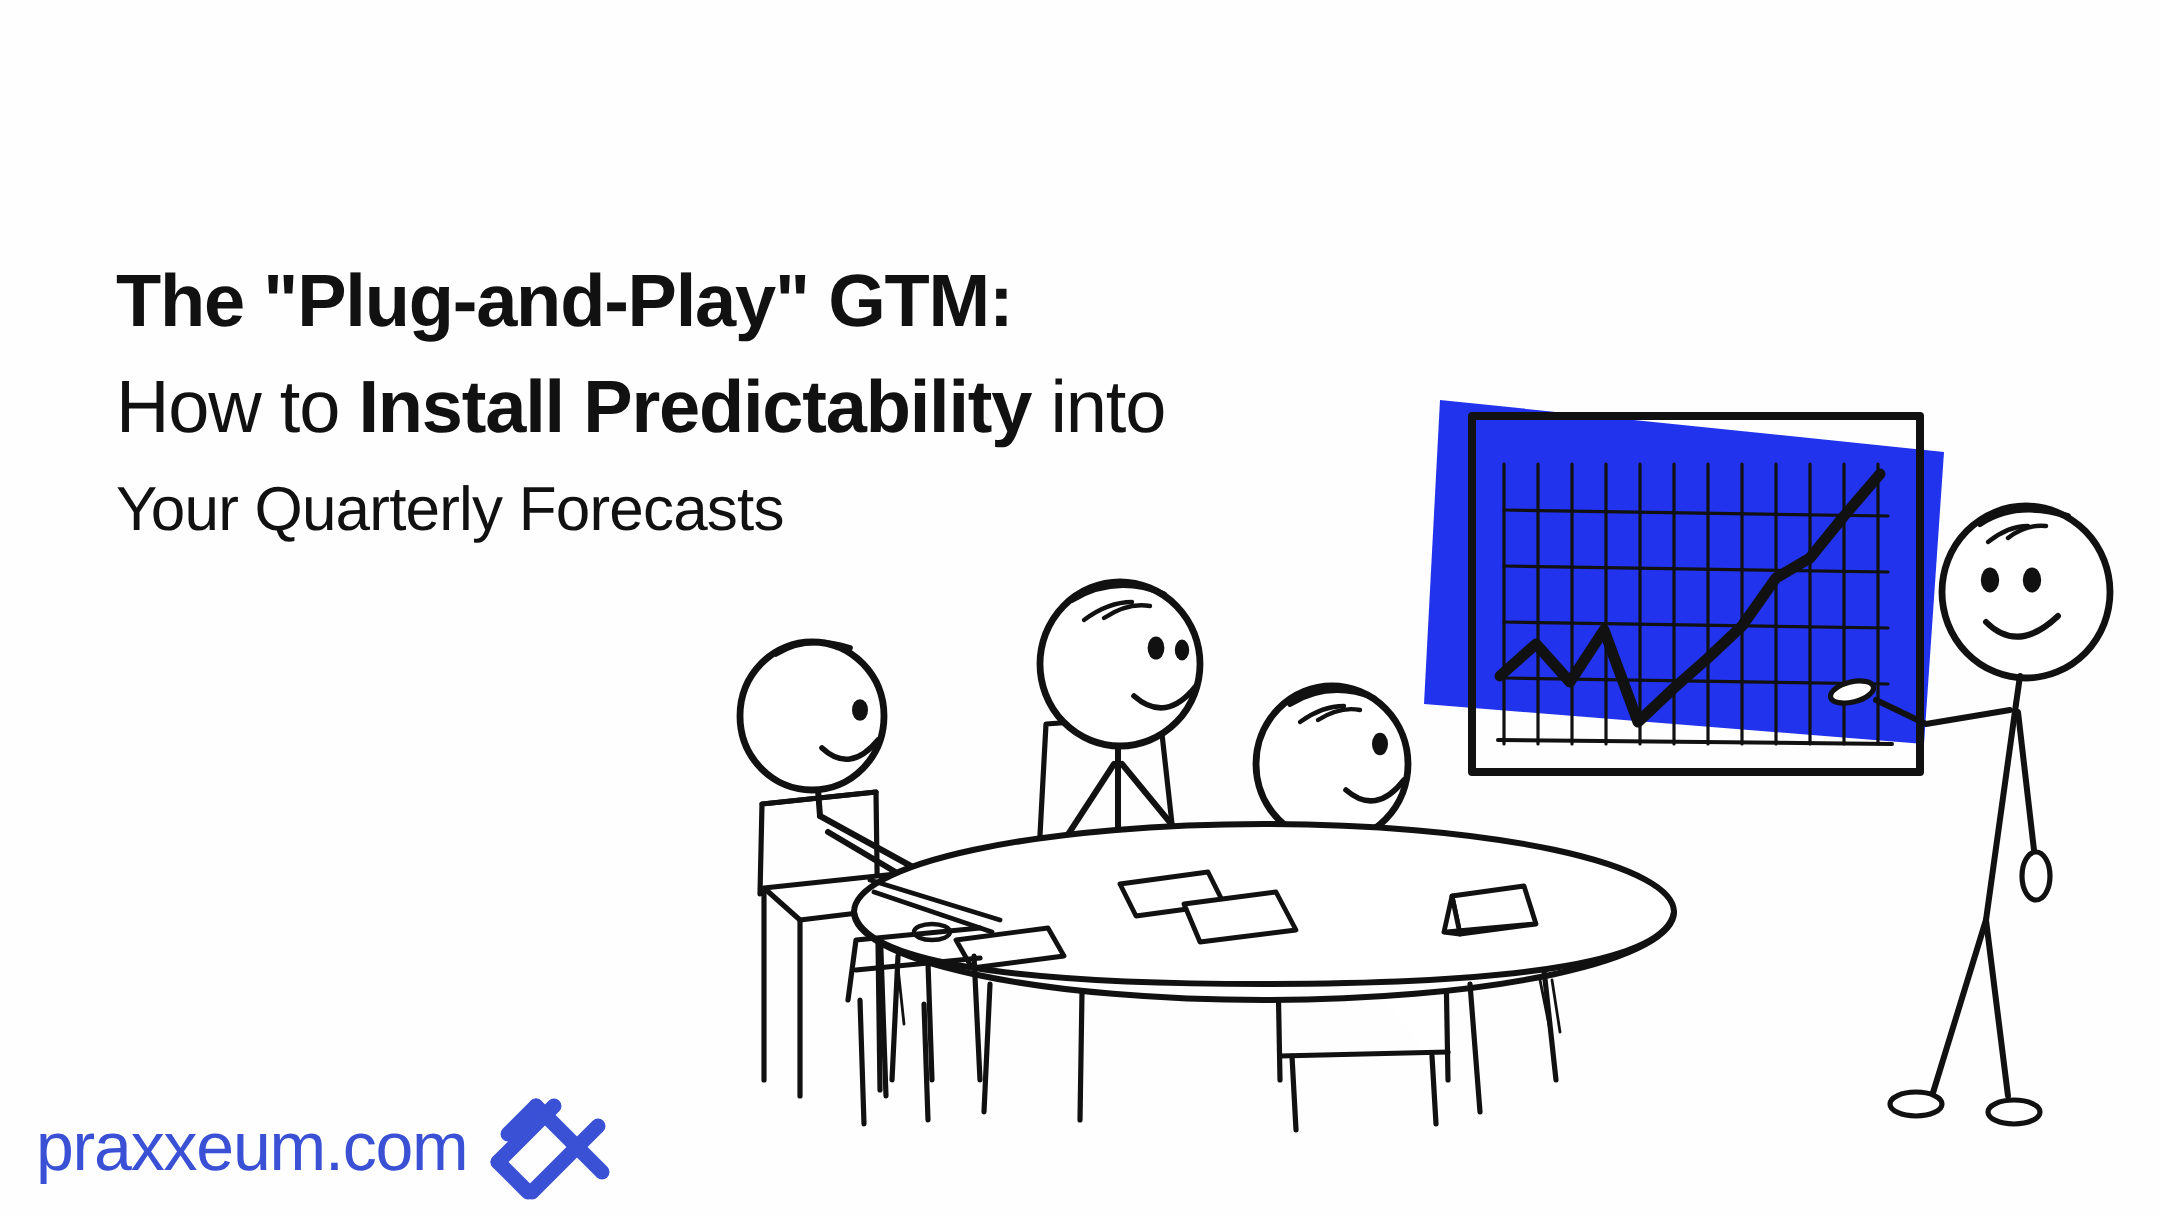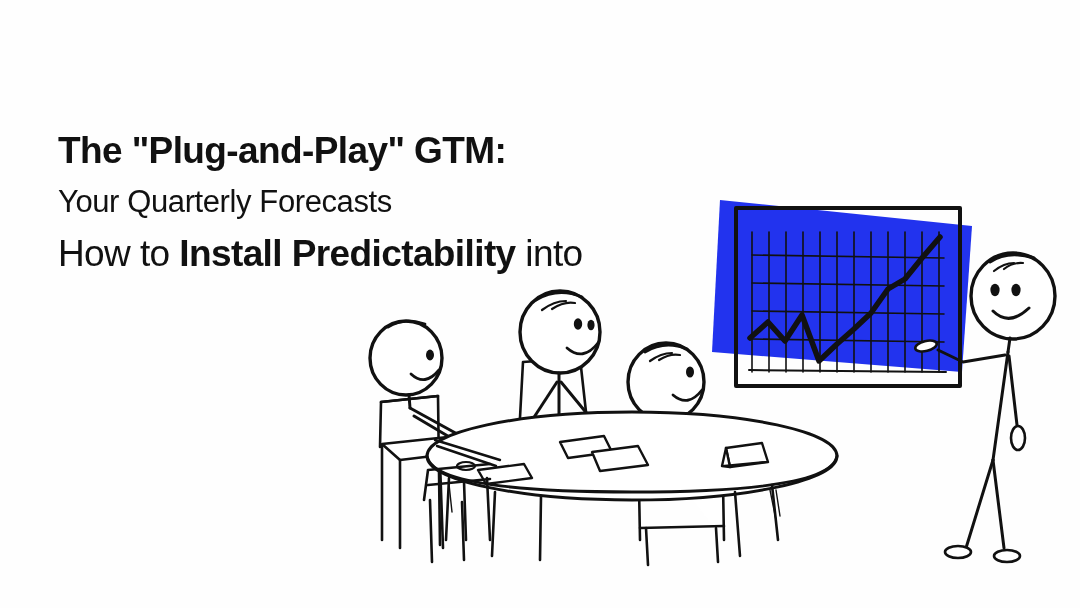--- a/index.html
+++ b/index.html
@@ -258,18 +258,35 @@
         <line x1="430" y1="500" x2="432" y2="562" stroke-width="2.6"></line>
         <line x1="487" y1="478" x2="490" y2="540" stroke-width="2.6"></line>
         <line x1="462" y1="502" x2="464" y2="560" stroke-width="2.6"></line>
       </g>
 
     </g>
   </svg>
 
   <div id="headline">
     <span class="hl-line hl-line-1">The "Plug-and-Play" GTM:</span>
+    <span class="hl-line hl-line-2"><span>How to </span><span class="hl-strong">Install Predictability</span><span> into</span></span>
     <span class="hl-line hl-line-3">Your Quarterly Forecasts</span>
-    <span class="hl-line hl-line-2"><span>How to </span><span class="hl-strong">Install Predictability</span><span> into</span></span>
   </div>
 
+  <div id="logo">
+    <span id="logo-text">praxxeum.com</span>
+    <svg id="logo-mark" width="62" height="58" viewBox="0 0 62 58" xmlns="http://www.w3.org/2000/svg">
+      <g stroke="#3a50d5" stroke-width="7.5" stroke-linecap="round" fill="none">
+
+        <line x1="24" y1="8" x2="57" y2="41"></line>
+
+        <line x1="24" y1="8" x2="10" y2="22"></line>
+
+        <line x1="5" y1="36" x2="33" y2="8"></line>
+
+        <line x1="5" y1="36" x2="20" y2="51"></line>
+
+        <line x1="55" y1="18" x2="22" y2="51"></line>
+      </g>
+    </svg>
+  </div>
 
 </div>
 
 </body></html>

